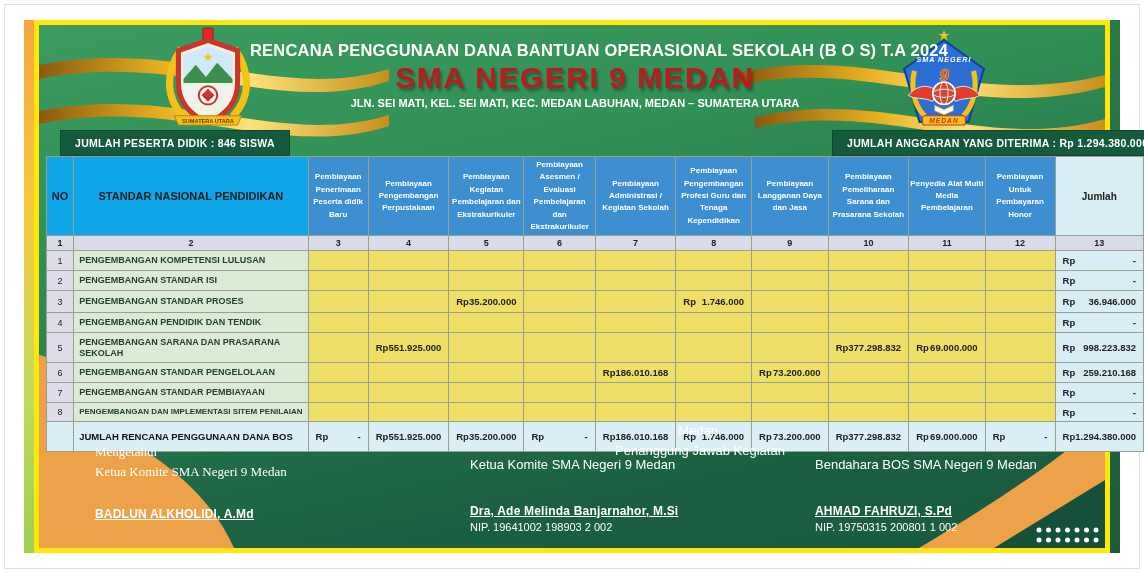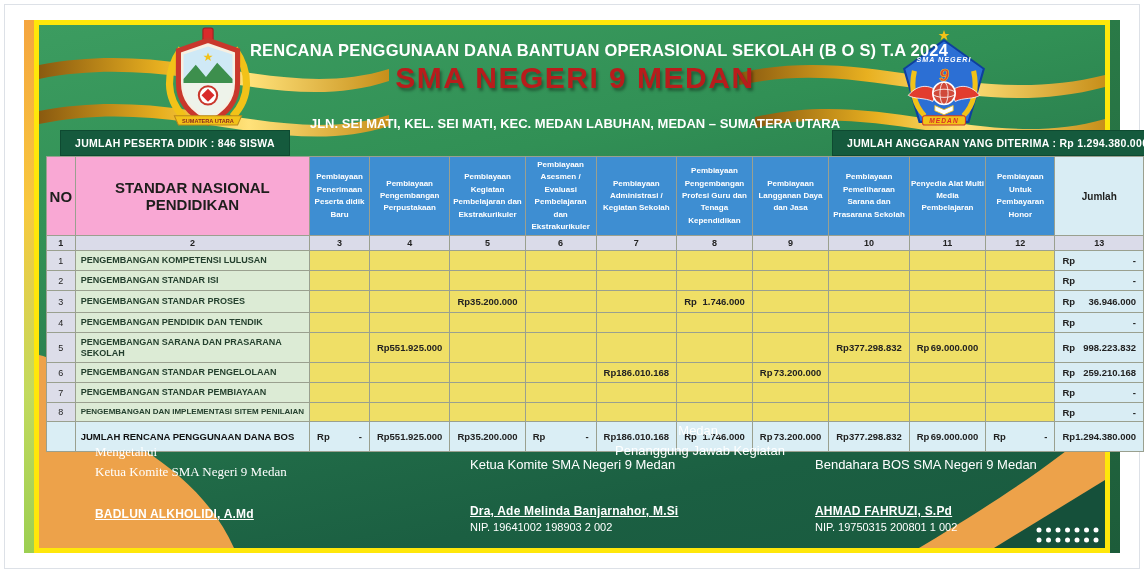--- a/index.html
+++ b/index.html
@@ -15,32 +15,32 @@
            background:linear-gradient(168deg,#3c9c60 0%,#319055 30%,#2a7f4e 48%,#206a47 65%,#1b5f42 80%,#195a3f 100%); }
   .deco { position:absolute; inset:0; width:100%; height:100%; display:block; }
 
   .logo-left  { position:absolute; left:160px; top:26px; width:96px; height:102px; }
   .logo-right { position:absolute; left:898px; top:30px; width:92px; height:98px;font-style:italic; }
 
   .title-block { position:absolute; left:250px; top:41px; width:650px; text-align:center; color:#fff; }
   .title-line1 { font-size:16.5px; font-weight:bold; letter-spacing:0.2px; white-space:nowrap; }
   .school-name { font-size:30px; font-weight:bold; color:#b91c1c; letter-spacing:1.5px; line-height:1.02;
                  margin-top:3px; text-shadow:2px 3px 3px rgba(0,0,0,0.35); white-space:nowrap; }
-  .address     { font-size:13px; font-weight:bold; margin-top:22px; white-space:nowrap; }
+  .address     { font-size:11px; font-weight:bold; margin-top:3px; white-space:nowrap; }
 
   .badge { position:absolute; background:#155a3d; color:#fff; font-size:10.5px; font-weight:bold;
            padding:6px 14px; letter-spacing:0.3px; border:1px solid #0e4a31; white-space:nowrap; }
   .badge-left  { left:60px;  top:130px; }
   .badge-right { left:832px; top:130px; }
 
   .bos-table { position:absolute; left:46px; top:156px; border-collapse:collapse; table-layout:fixed; }
   .bos-table th, .bos-table td { border:1px solid #9aa08f; overflow:hidden; }
   .bos-table thead tr.hdr { height:56px; }
   .bos-table thead tr.num { height:15px; }
-  .hgreen { background:#f9a8d4; color:#1e1e1c; font-size:15px; font-weight:bold; }
+  .hgreen { background:#0ea5e9; color:#1e1e1c; font-size:11px; font-weight:bold; }
   .hblue  { background:#3e8ed2; color:#ffffff; font-size:8px; font-weight:600; line-height:1.55; padding:2px 1px; }
   .hcyan  { background:#d9edf4; color:#1e1e1c; font-size:10px; font-weight:bold; }
   .numcell { background:#dadbe9; color:#222; font-size:9px; text-align:center; font-weight:600; }
   .bos-table tbody tr { height:20px; }
   .bos-table tbody tr:nth-child(3) { height:22px; }
   .bos-table tbody tr:nth-child(5) { height:30px; }
   .bos-table tbody tr:nth-child(8) { height:19px; }
   .bos-table tfoot tr { height:30px; }
   .no-cell    { background:#dcdde9; font-size:9px; text-align:center; color:#222; }
   .label-cell { background:#dcebd5; font-size:9px; font-weight:600; color:#24402e; padding:1px 5px; line-height:1.25; }

